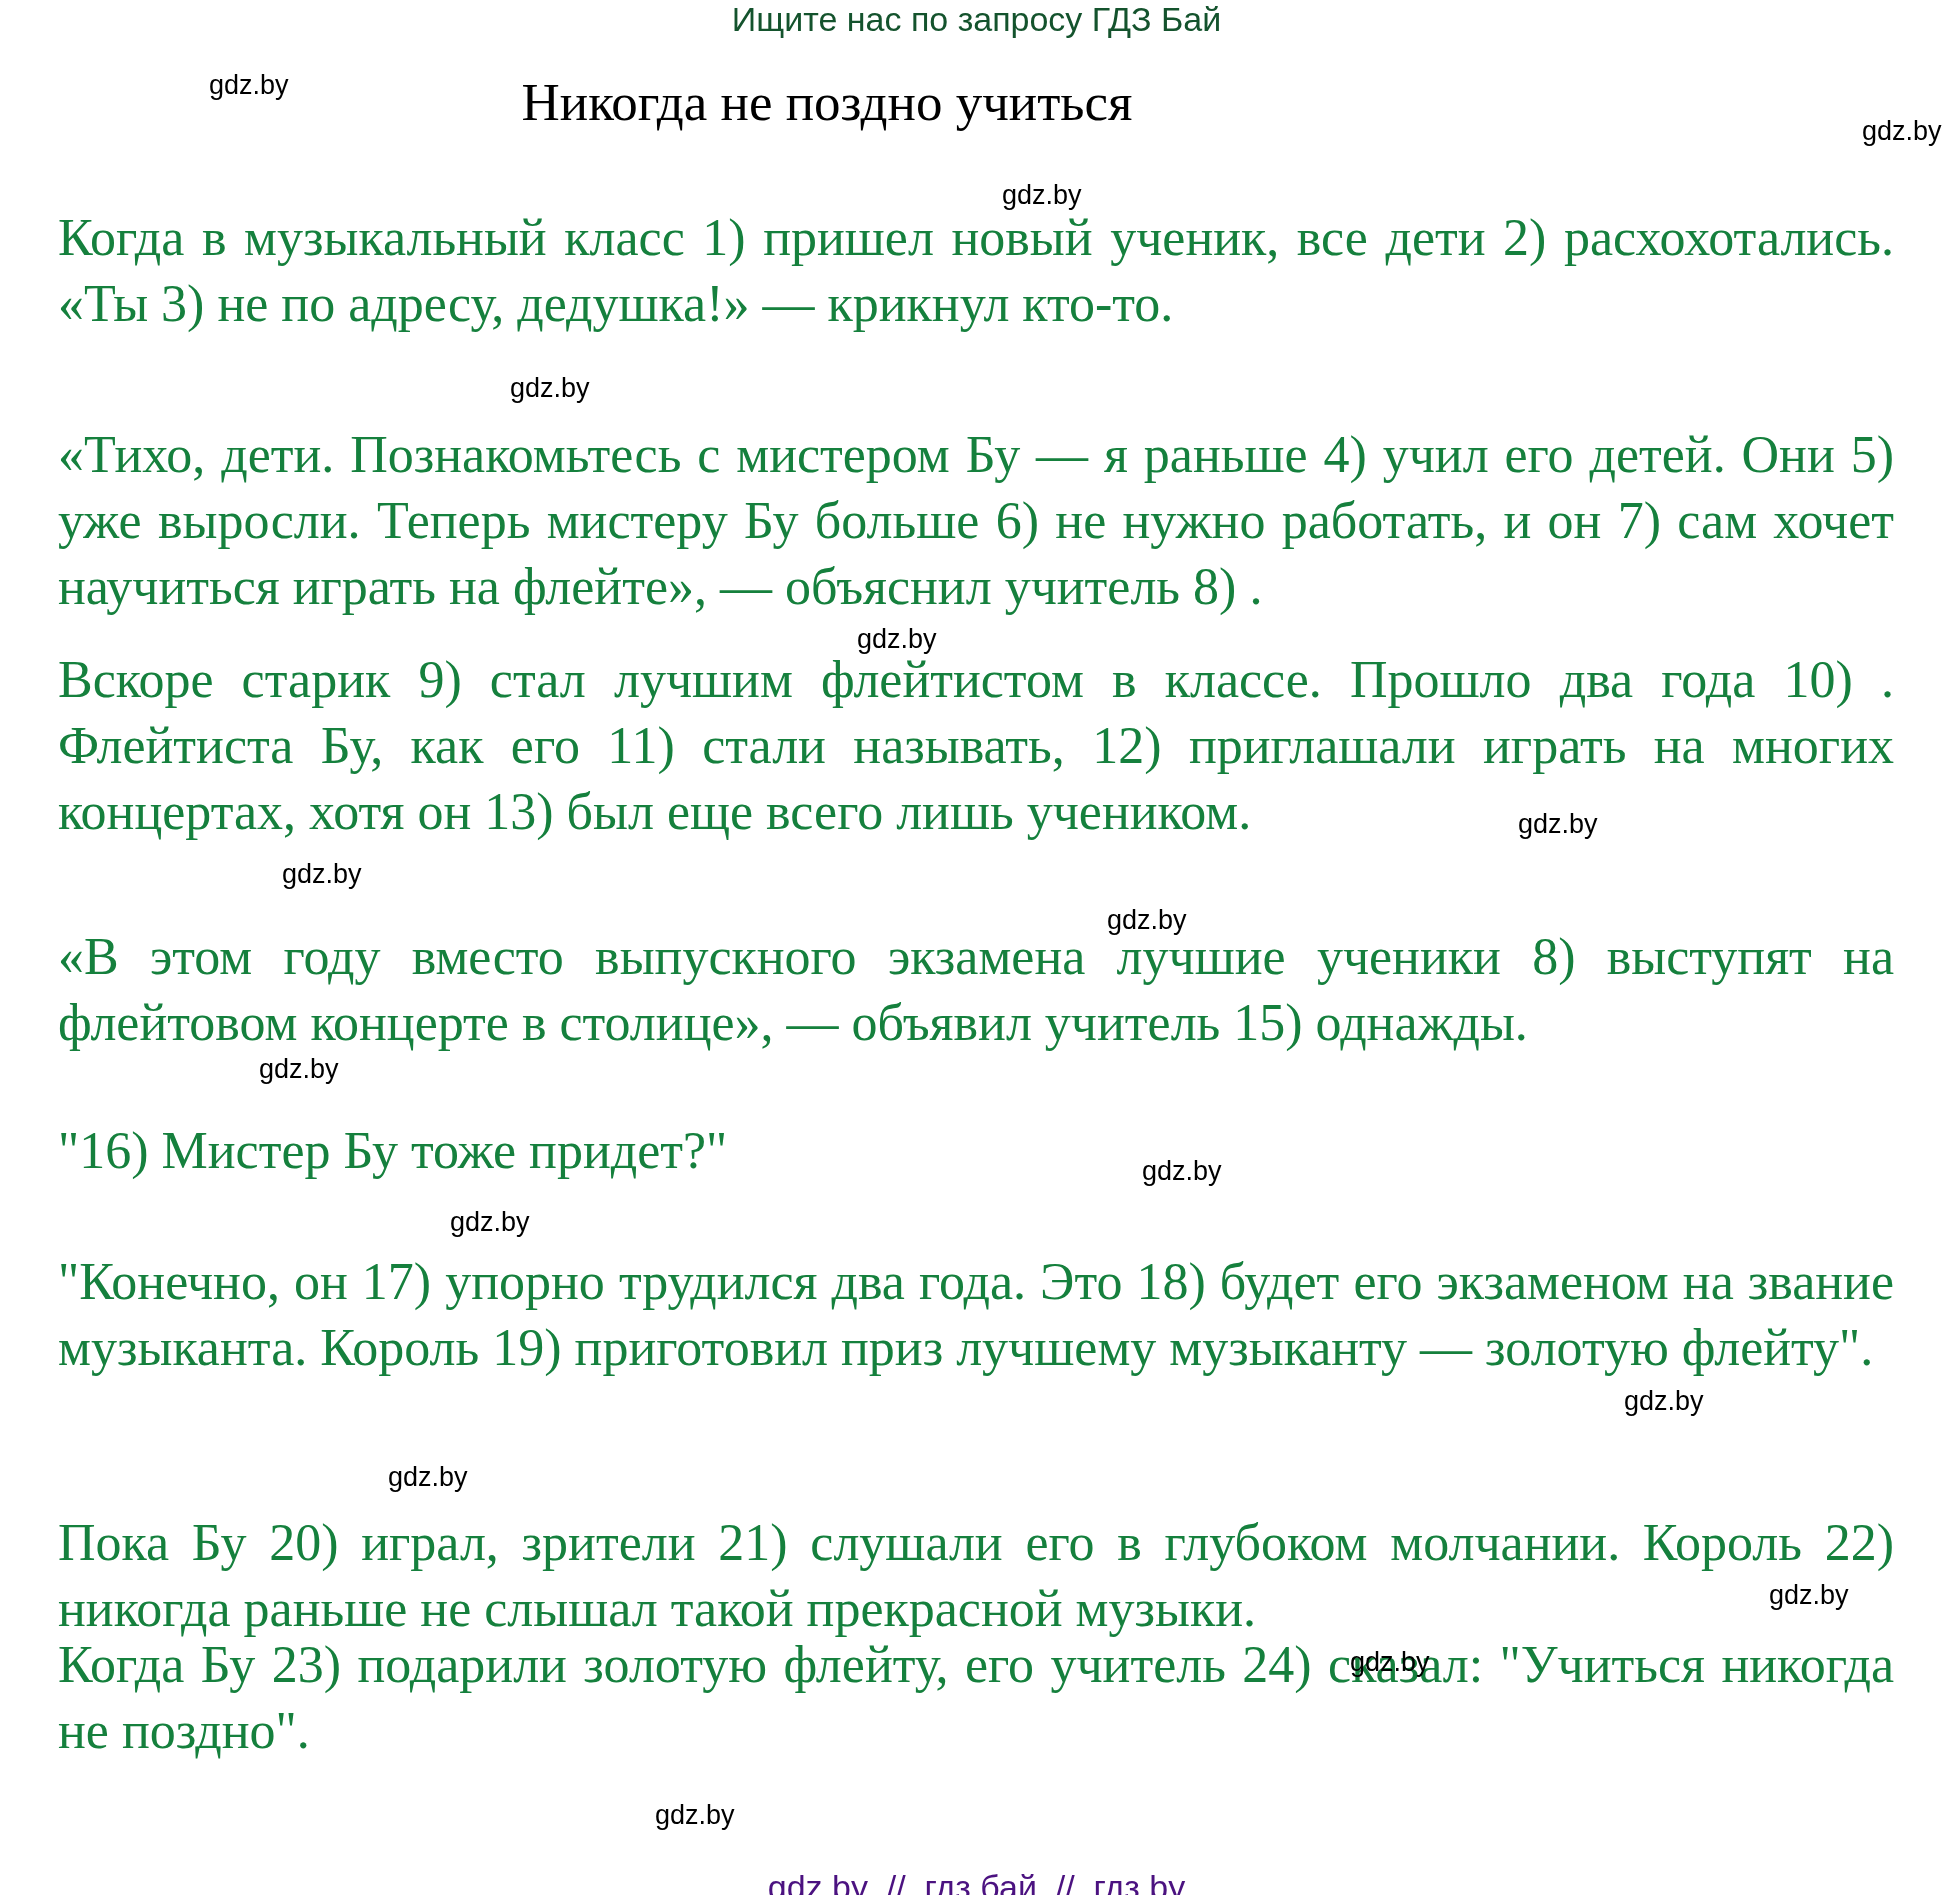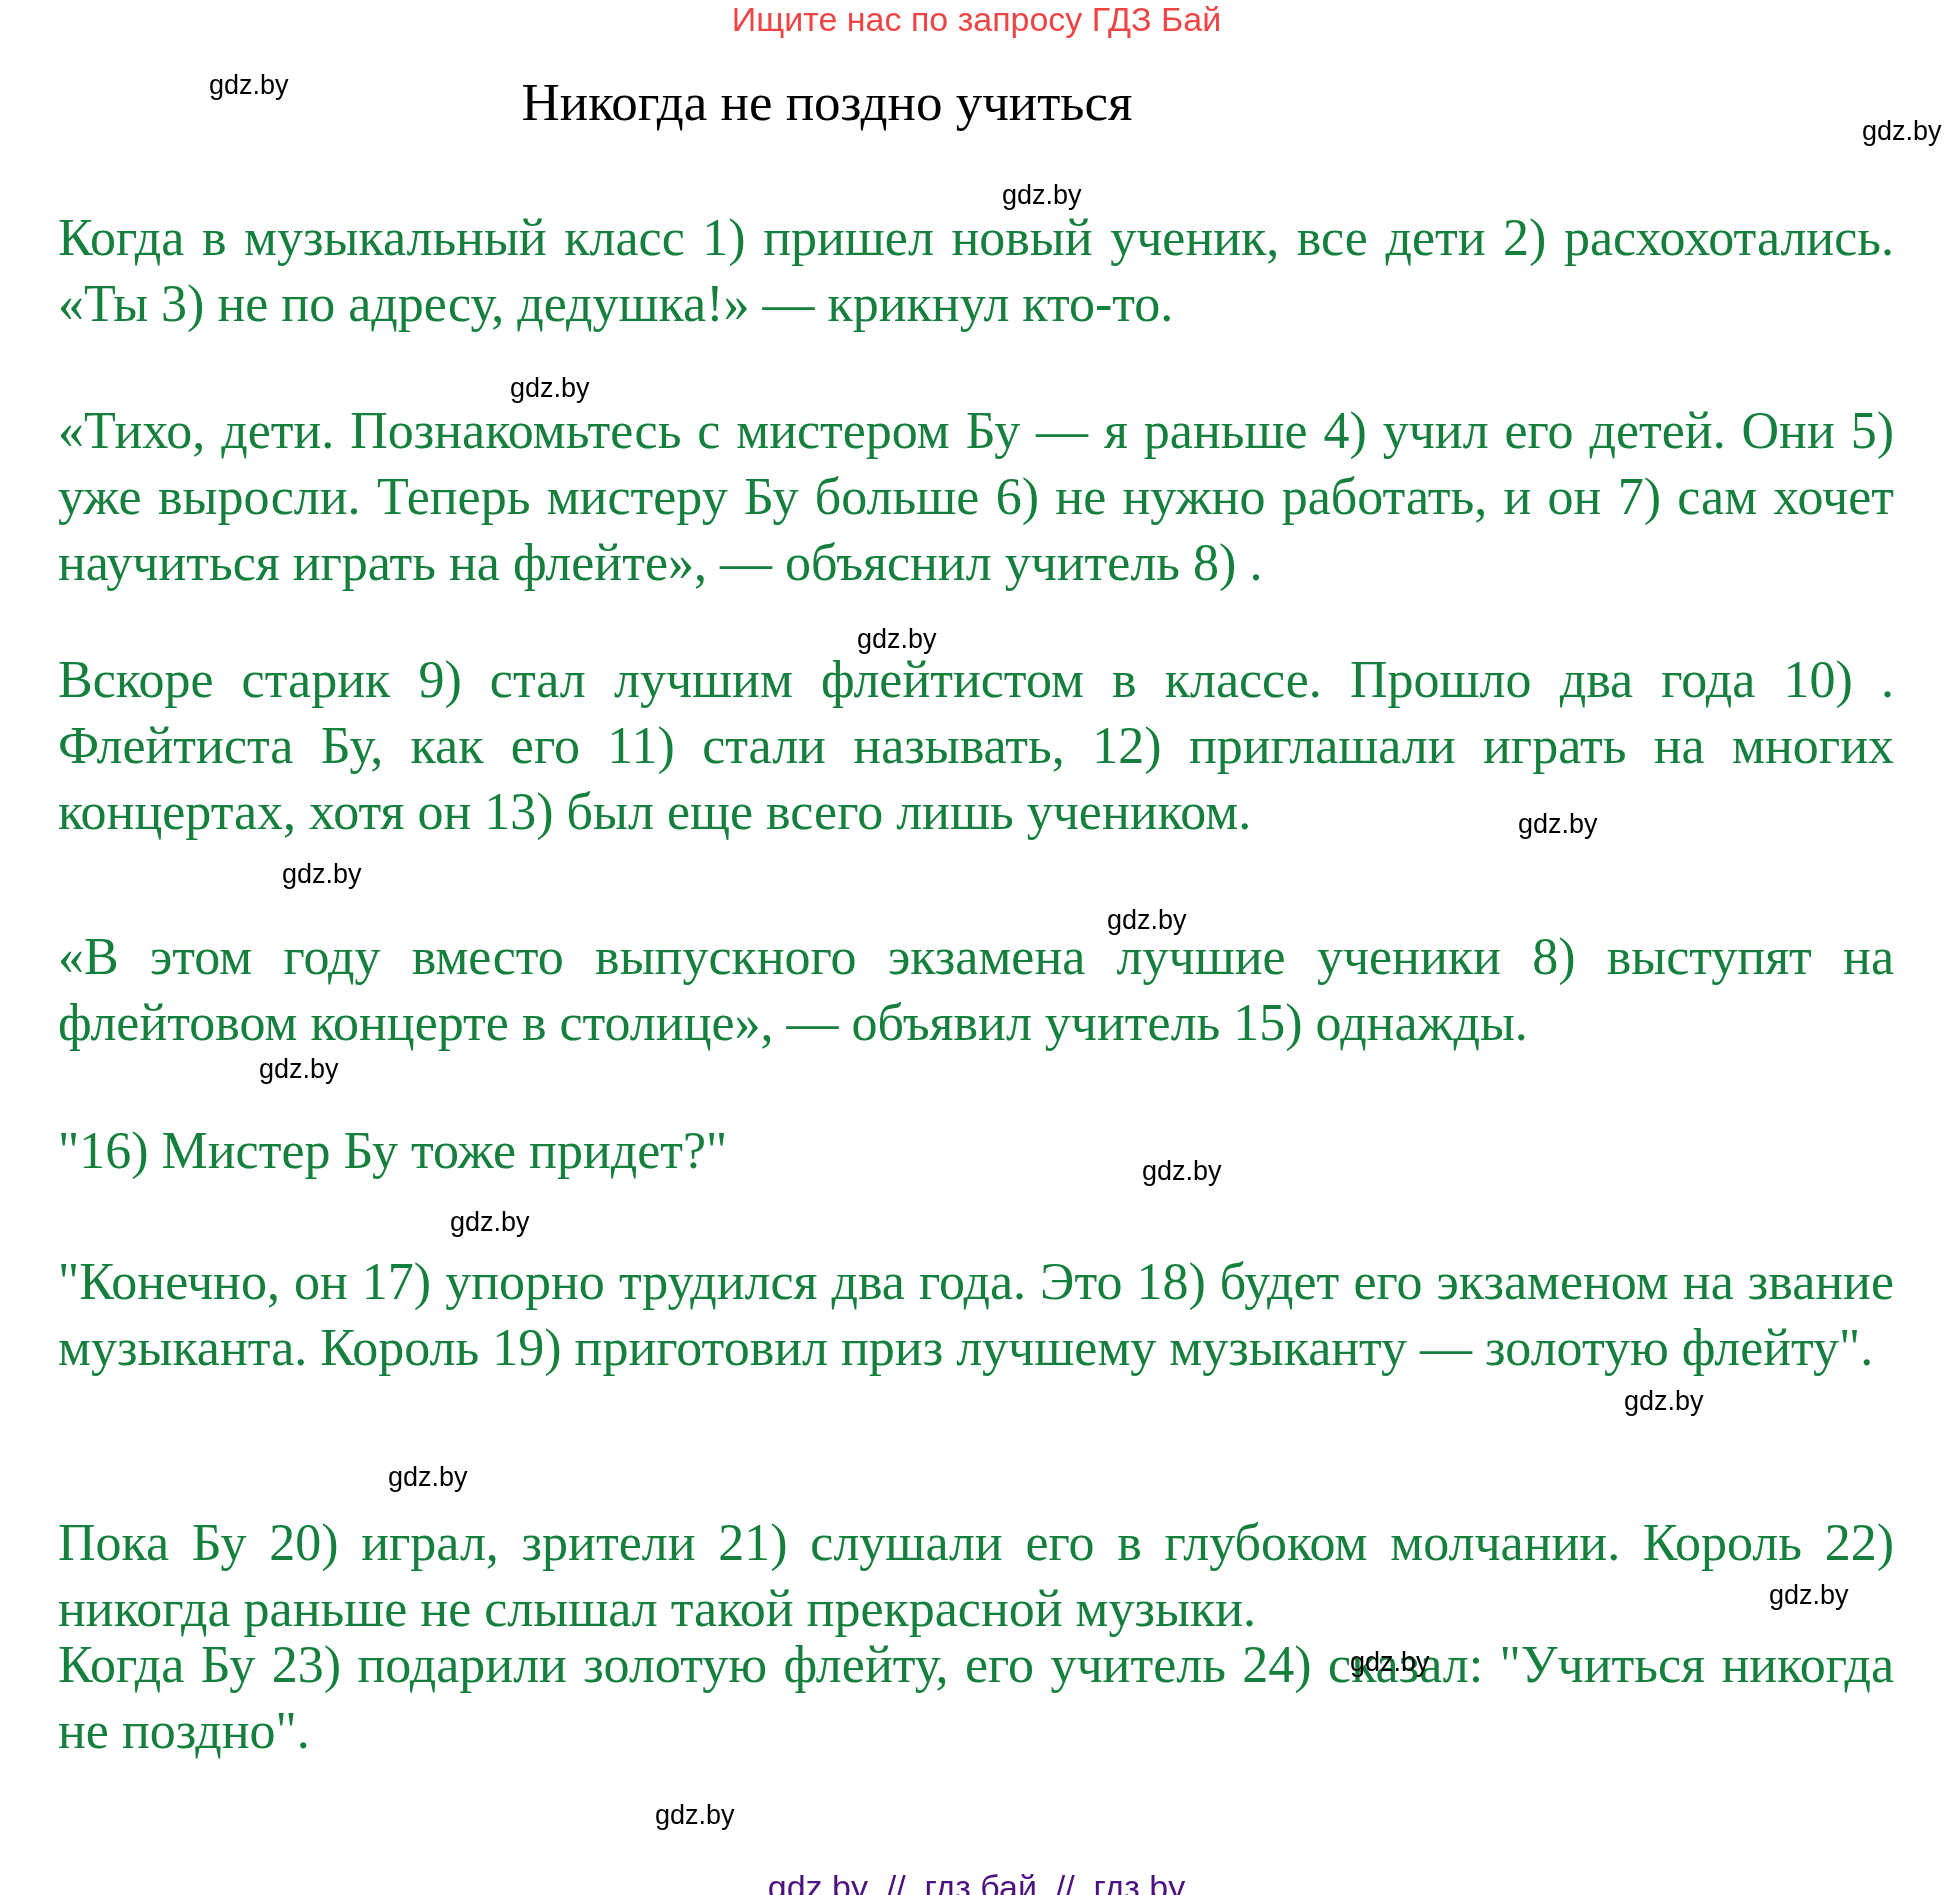--- a/index.html
+++ b/index.html
@@ -1,35 +1,35 @@
 <!DOCTYPE html>
 <html><head>
 <meta charset="utf-8">
 <style>
   html, body { margin:0; padding:0; background:#ffffff; }
   body { width:1953px; height:1895px; position:relative; overflow:hidden; }
   .top-banner { position:absolute; left:0; width:1953px; top:0; text-align:center;
-    font-family:"Liberation Sans", sans-serif; font-size:34px; color:#ef4444; line-height:39px; }
+    font-family:"Liberation Sans", sans-serif; font-size:34px; color:#14532d; line-height:39px; }
   .title { position:absolute; left:0; width:1654px; top:72px; text-align:center;
     font-family:"Liberation Serif", serif; font-size:53px; color:#000; }
   .para { position:absolute; left:58px; width:1836px;
     font-family:"Liberation Serif", serif; font-size:52px; line-height:66px; color:#15803d;
     text-align:justify; }
   .wm { position:absolute; font-family:Liberation Sans, sans-serif; font-size:27px; color:#000; }
   .footer { position:absolute; left:0; width:1953px; top:1868px; text-align:center;
     font-family:"Liberation Sans", sans-serif; font-size:34px; color:#4b1280; }
 </style>
 </head>
 <body>
 
 <div class="top-banner">Ищите нас по запросу ГДЗ Бай</div>
 <div class="title">Никогда не поздно учиться</div>
 
 <div class="para" style="top:205px">Когда в музыкальный класс 1) пришел новый ученик, все дети 2) расхохотались. «Ты 3) не по адресу, дедушка!» — крикнул кто-то.</div>
-<div class="para" style="top:398px">«Тихо, дети. Познакомьтесь с мистером Бу — я раньше 4) учил его детей. Они 5) уже выросли. Теперь мистеру Бу больше 6) не нужно работать, и он 7) сам хочет научиться играть на флейте», — объяснил учитель 8) .</div>
+<div class="para" style="top:422px">«Тихо, дети. Познакомьтесь с мистером Бу — я раньше 4) учил его детей. Они 5) уже выросли. Теперь мистеру Бу больше 6) не нужно работать, и он 7) сам хочет научиться играть на флейте», — объяснил учитель 8) .</div>
 <div class="para" style="top:647px">Вскоре старик 9) стал лучшим флейтистом в классе. Прошло два года 10) . Флейтиста Бу, как его 11) стали называть, 12) приглашали играть на многих концертах, хотя он 13) был еще всего лишь учеником.</div>
 <div class="para" style="top:924px">«В этом году вместо выпускного экзамена лучшие ученики 8) выступят на флейтовом концерте в столице», — объявил учитель 15) однажды.</div>
 <div class="para" style="top:1118px">"16) Мистер Бу тоже придет?"</div>
 <div class="para" style="top:1249px">"Конечно, он 17) упорно трудился два года. Это 18) будет его экзаменом на звание музыканта. Король 19) приготовил приз лучшему музыканту — золотую флейту".</div>
 <div class="para" style="top:1510px">Пока Бу 20) играл, зрители 21) слушали его в глубоком молчании. Король 22) никогда раньше не слышал такой прекрасной музыки.</div>
 <div class="para" style="top:1632px">Когда Бу 23) подарили золотую флейту, его учитель 24) сказал: "Учиться никогда не поздно".</div>
 
 <div class="wm" style="left:209px;top:70px">gdz.by</div>
 <div class="wm" style="left:1862px;top:116px">gdz.by</div>
 <div class="wm" style="left:1002px;top:180px">gdz.by</div>

